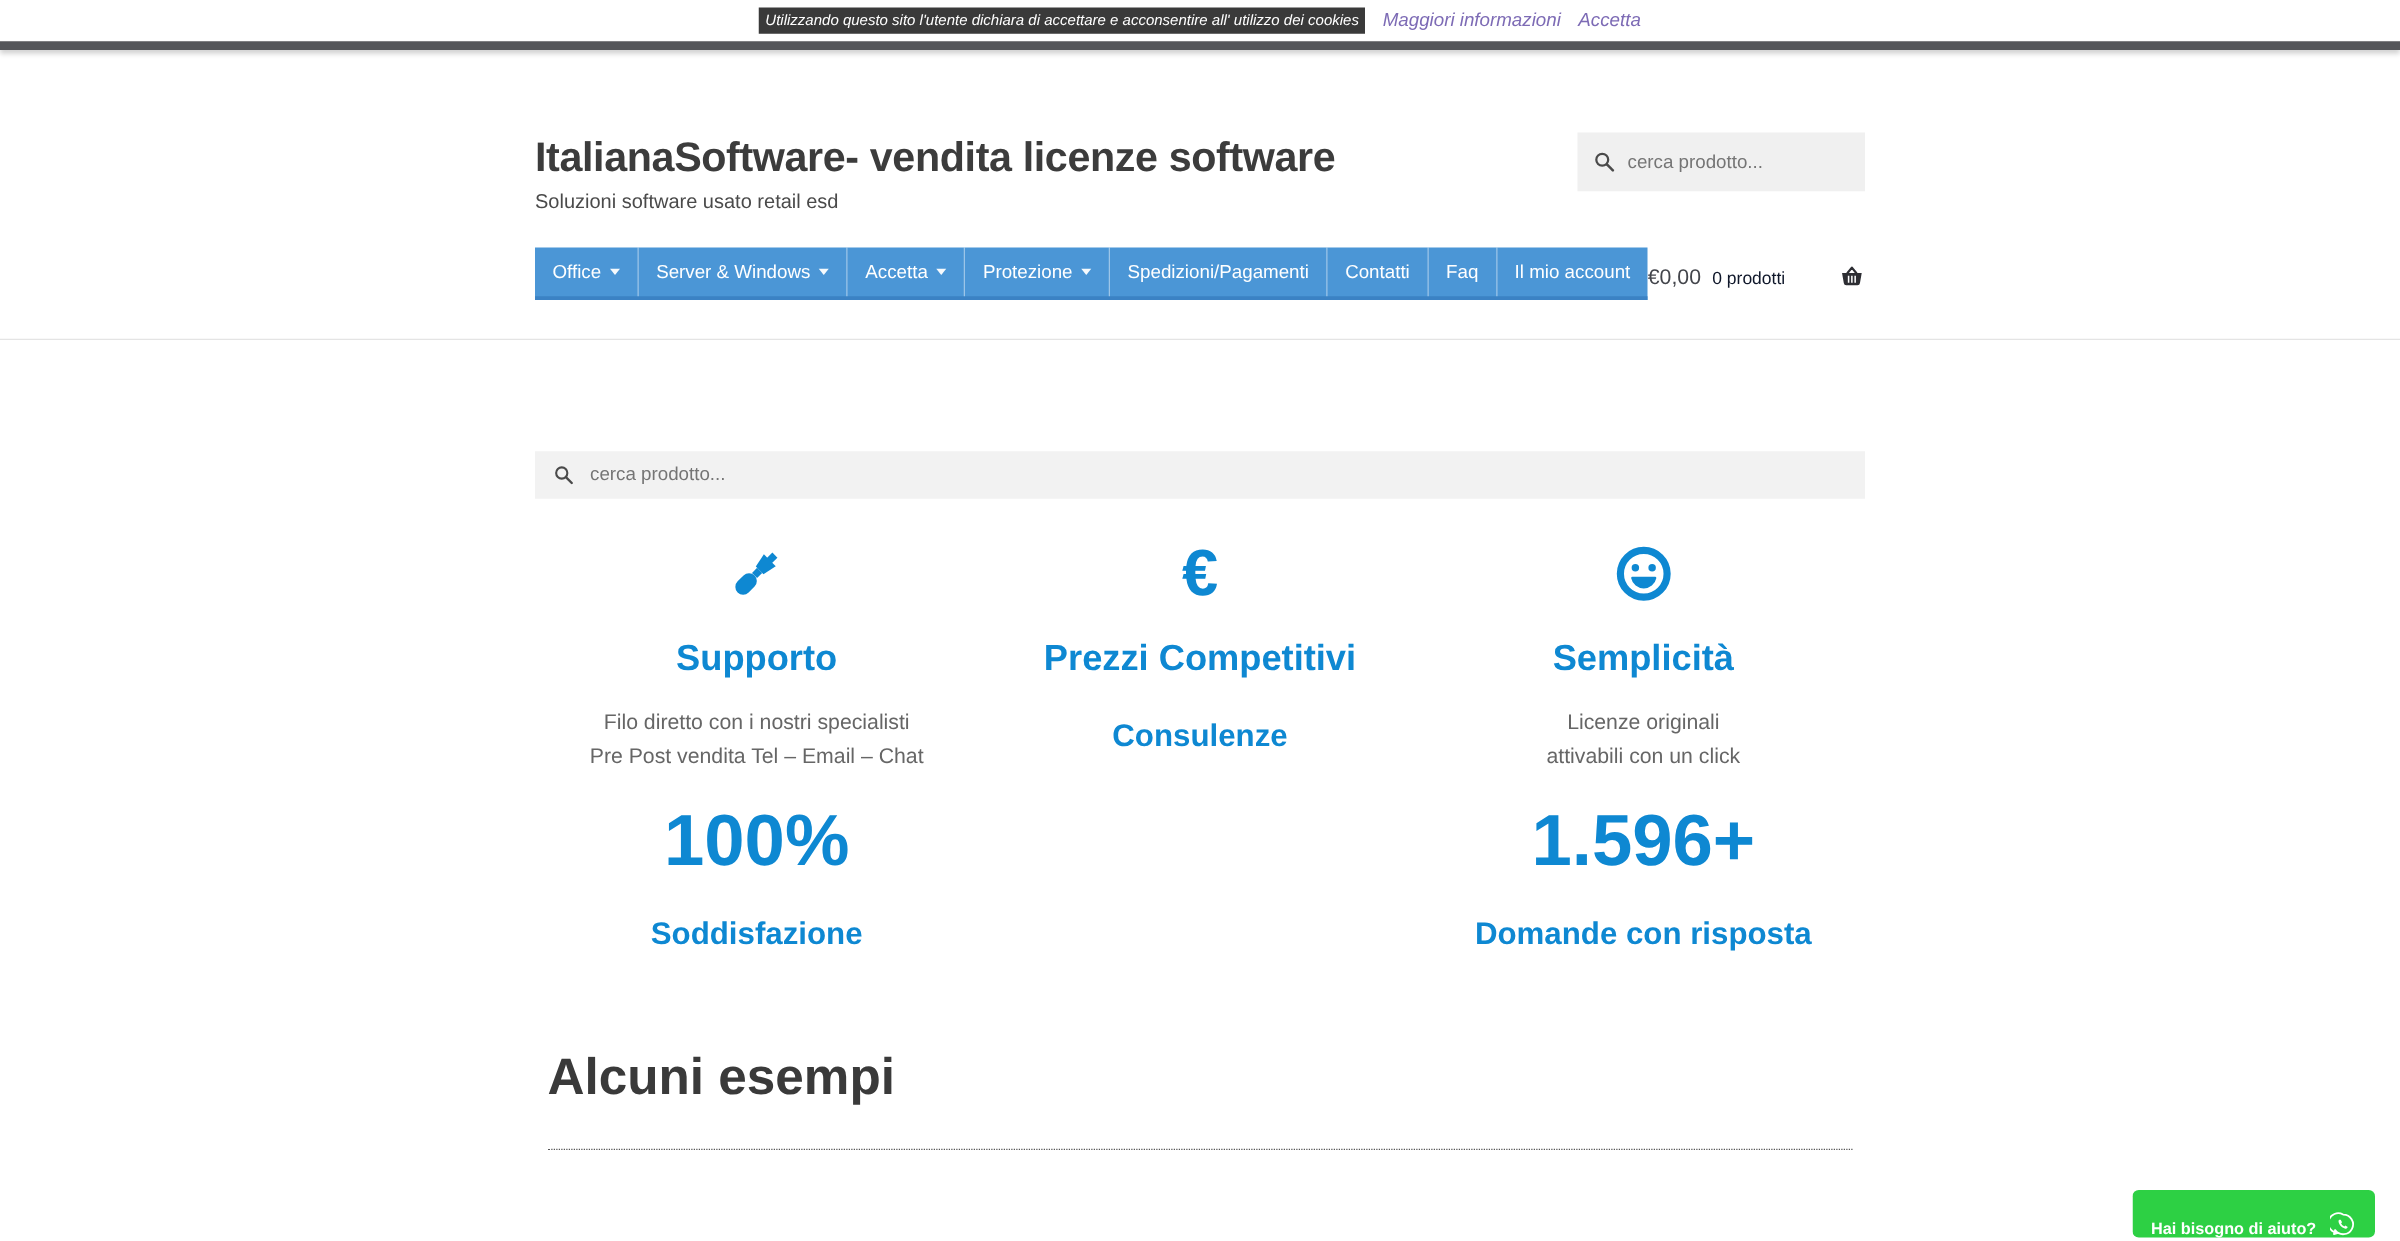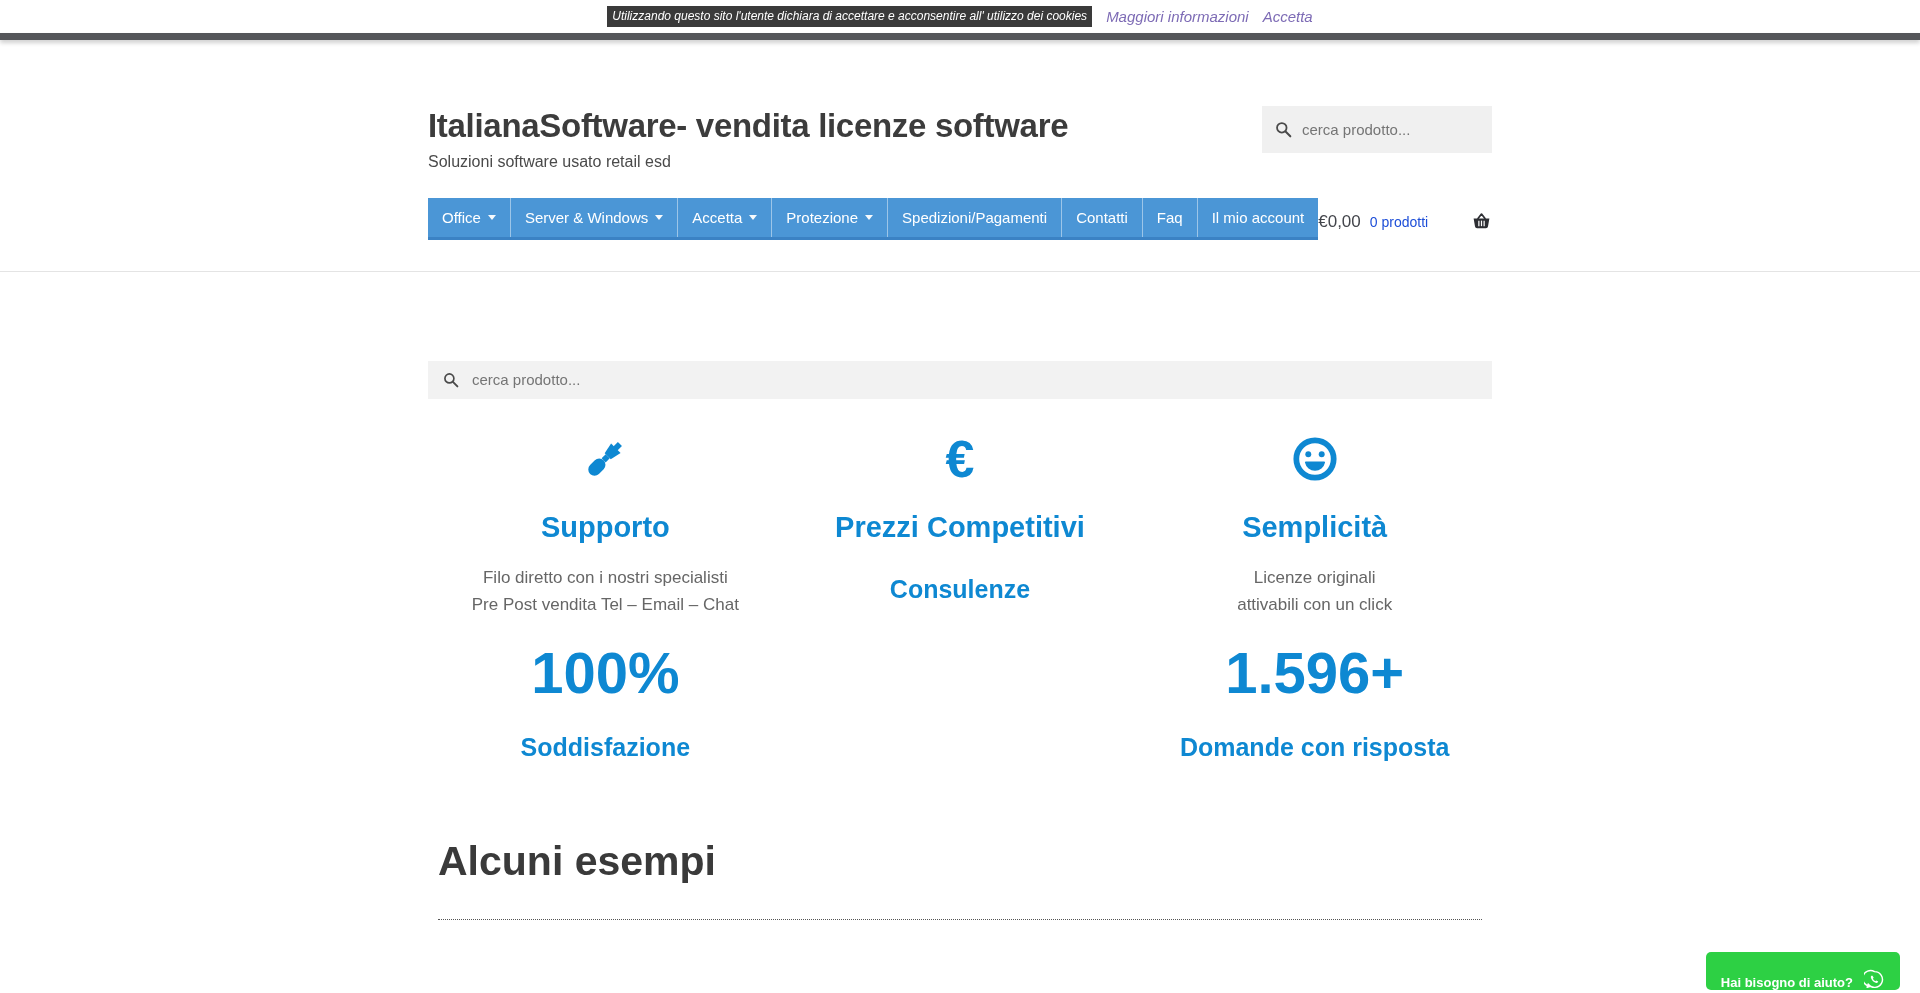--- a/index.html
+++ b/index.html
@@ -40,21 +40,21 @@
     display:flex;align-items:center;gap:7px;color:#fff;font-size:15px;
     padding:0 14px;line-height:39px;cursor:pointer;white-space:nowrap;
   }
   .nav-item:not(:last-child){border-right:1px solid rgba(255,255,255,.45);}
   .chev{
     width:0;height:0;border-left:4px solid transparent;border-right:4px solid transparent;
     border-top:5px solid rgba(255,255,255,.95);display:inline-block;
   }
   .cart-widget{width:230px;display:flex;align-items:center;gap:9px;margin-top:6px;}
   .cart-total{font-size:17px;color:#43454b;}
-  .cart-count{font-size:14px;color:#1d4ed8;}
+  .cart-count{font-size:14px;color:#0f172a;}
   .basket{margin-left:auto;cursor:pointer;}
   
   .main-search{
     margin-top:89px;height:38px;background:#f2f2f2;display:flex;align-items:center;
     padding:0 15px;gap:11px;
   }
   .main-search input{
     flex:1;background:transparent;border:none;outline:none;font-size:15px;color:#333;
     font-family:"Liberation Sans",sans-serif;
   }

